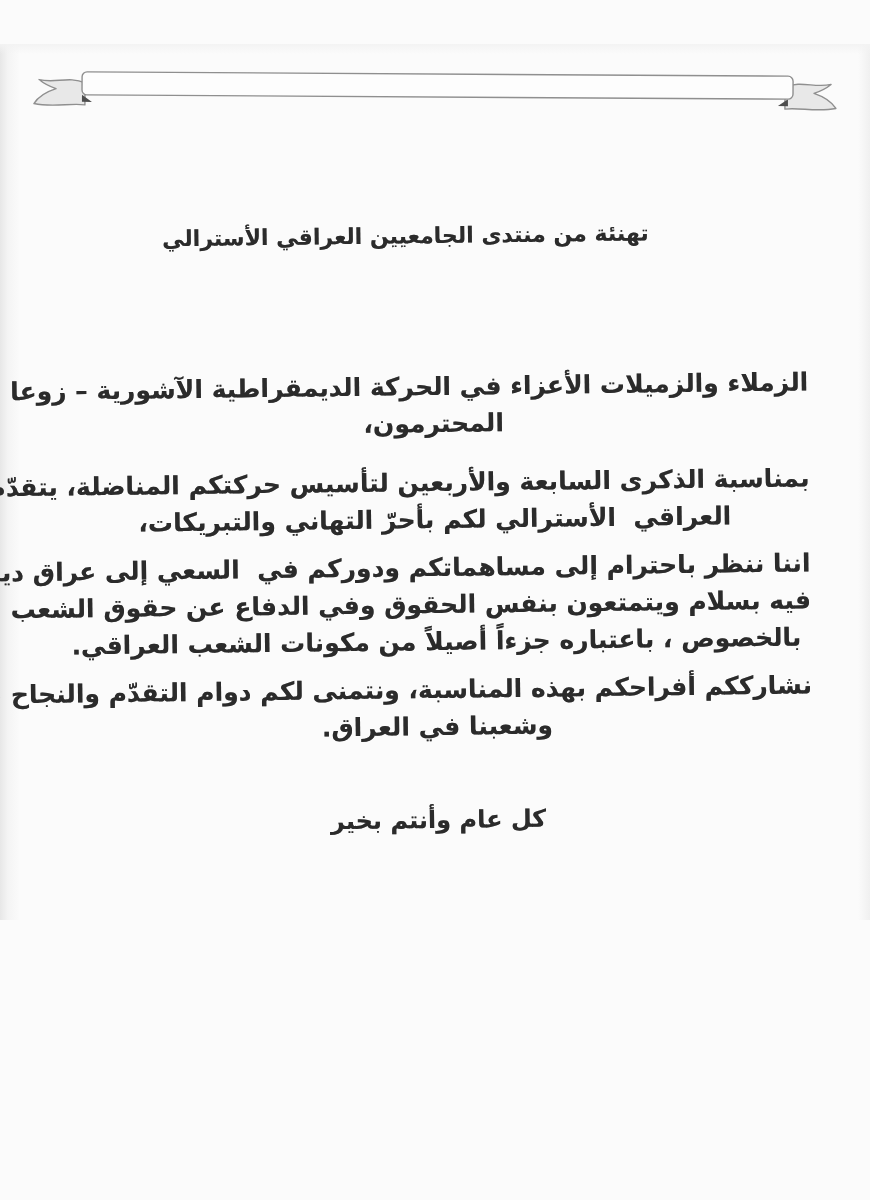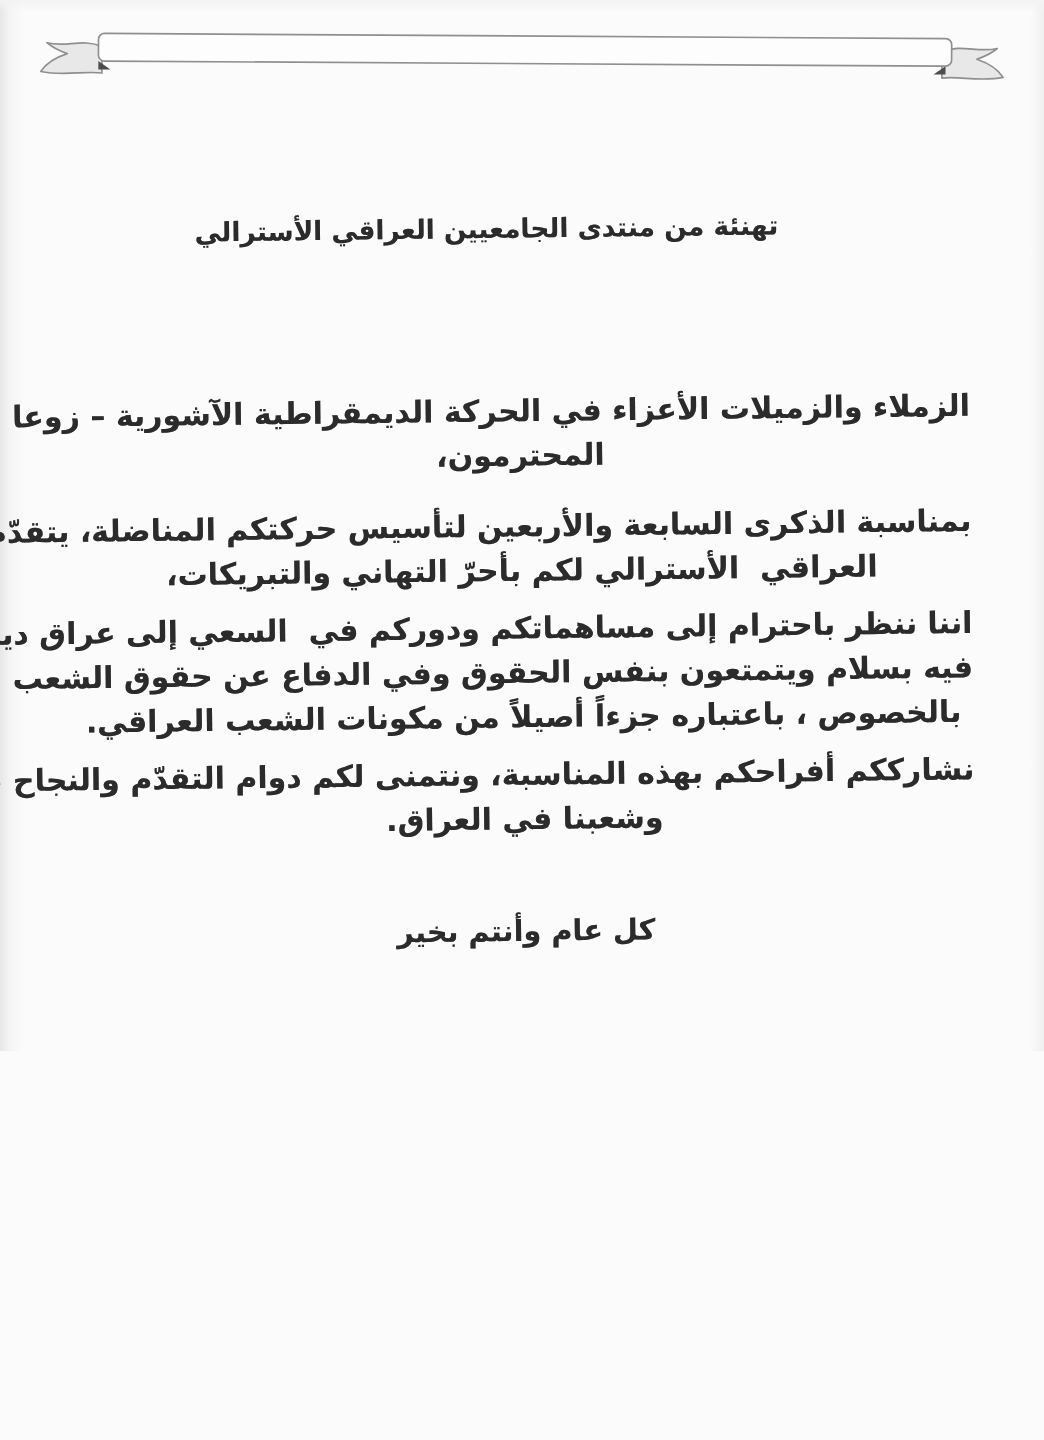--- a/index.html
+++ b/index.html
@@ -16,20 +16,21 @@
     width:870px;height:1200px;
     background:var(--paper);
     overflow:hidden;
     font-family:"DejaVu Sans", sans-serif;
   }
   .page{
     position:absolute;inset:0;
     width:870px;height:876px;
     background:var(--paper);
     overflow:hidden;
+    margin-top:44px;
   }
   
   .page .edge-left{
     position:absolute;left:0;top:0;bottom:0;width:20px;
     background:linear-gradient(90deg,var(--page-edge) 0%, #f4f4f4 40%, rgba(252,252,252,0) 100%);
     pointer-events:none;
   }
   .page .edge-right{
     position:absolute;right:0;top:0;bottom:0;width:12px;
     background:linear-gradient(270deg,#f0f0f0 0%, rgba(252,252,252,0) 100%);

